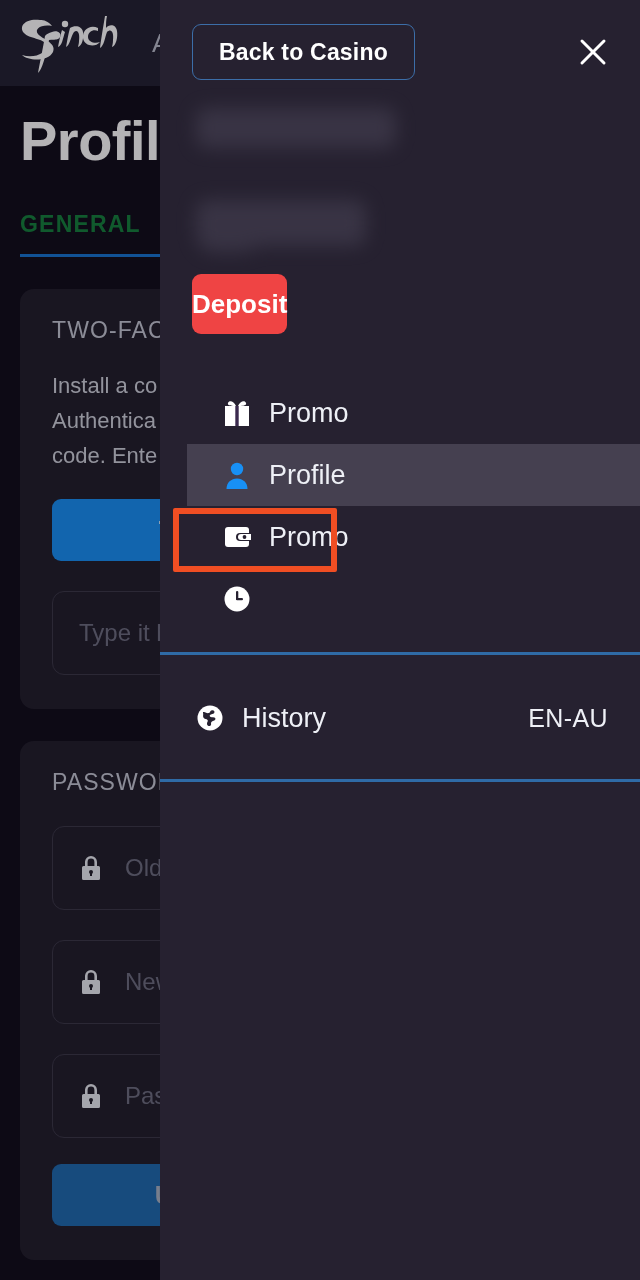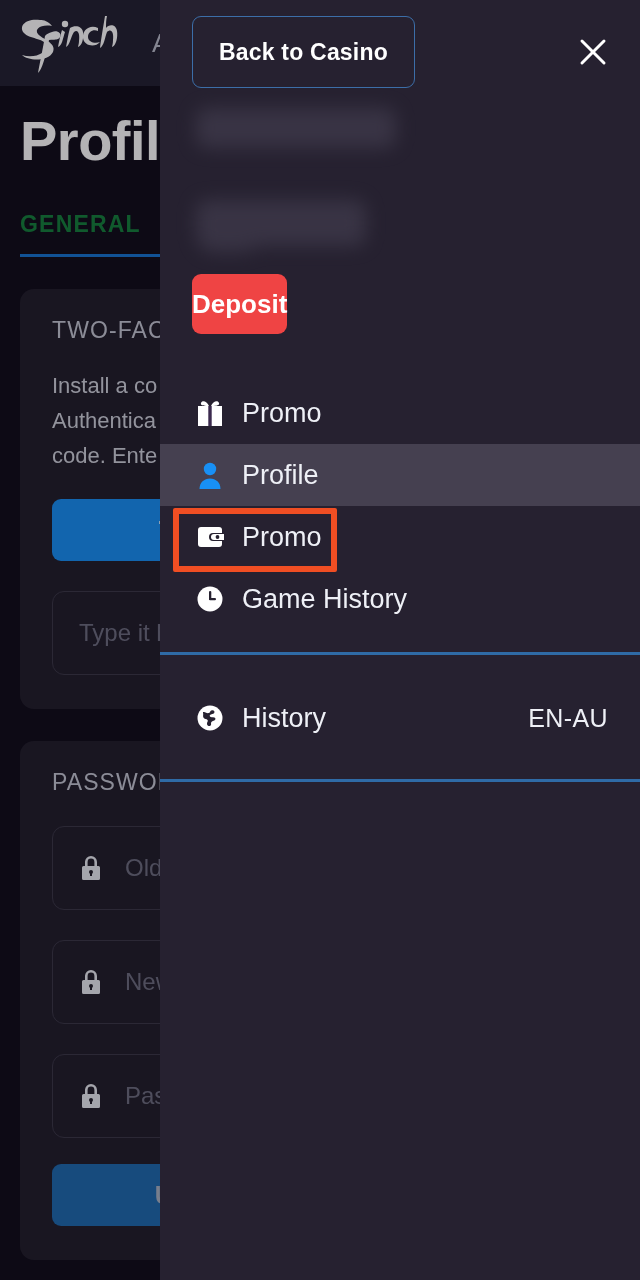--- a/index.html
+++ b/index.html
@@ -177,21 +177,21 @@
   }
 
   .drawer-header {
     height: 104px;
     display: flex;
     align-items: center;
     padding: 0 24px 0 32px;
   }
 
   .back-btn {
-    height: 72px;
+    height: 56px;
     padding: 0 26px;
     border-radius: 9px;
     border: 1px solid #3c6ea8;
     background: transparent;
     color: #ffffff;
     font-size: 23px;
     font-weight: bold;
     letter-spacing: .2px;
     display: flex;
     align-items: center;
@@ -235,21 +235,21 @@
     color: #ffffff;
     font-size: 26px;
     font-weight: bold;
     display: flex;
     align-items: center;
     justify-content: center;
     border: none;
     white-space: nowrap;
   }
 
-  .menu-group { margin-top: 48px; }
+  .menu-group { margin-top: 48px; padding-left: 27px; }
 
   .menu-item {
     height: 62px;
     display: flex;
     align-items: center;
     padding: 0 32px;
     position: relative;
   }
   .menu-item .m-icon {
     width: 36px;
@@ -441,21 +441,20 @@
       </div>
 
       <div class="menu-item">
         <span class="m-icon">
           <svg width="32" height="32" viewBox="0 0 32 32">
             <circle cx="16" cy="16" r="12.5" fill="#ffffff"></circle>
             <rect x="15" y="8" width="2.3" height="9" rx="1.1" fill="#262130"></rect>
             <rect x="15" y="15" width="7" height="2.3" rx="1.1" fill="#262130"></rect>
           </svg>
         </span>
-        <span class="m-label">Game History</span>
       </div>
     </div>
 
     <div style="height:22px"></div>
     <div class="divider"></div>
 
     <div style="height:32px"></div>
     <div class="menu-item">
       <span class="m-icon">
         <svg width="32" height="32" viewBox="0 0 32 32">

